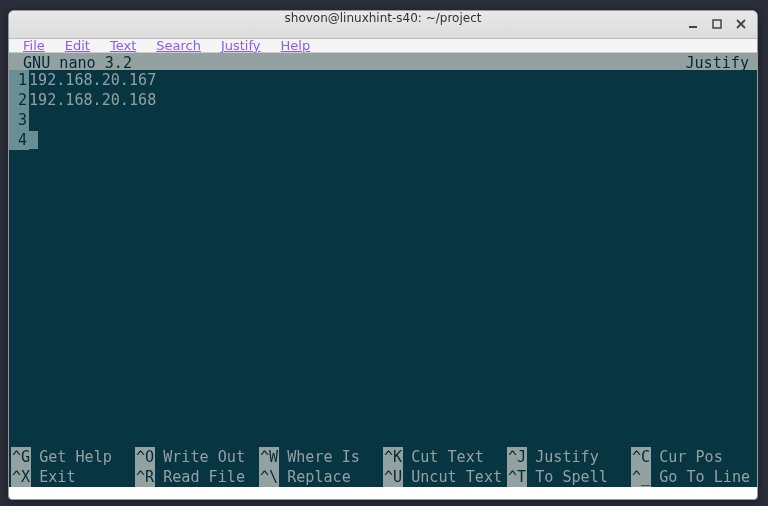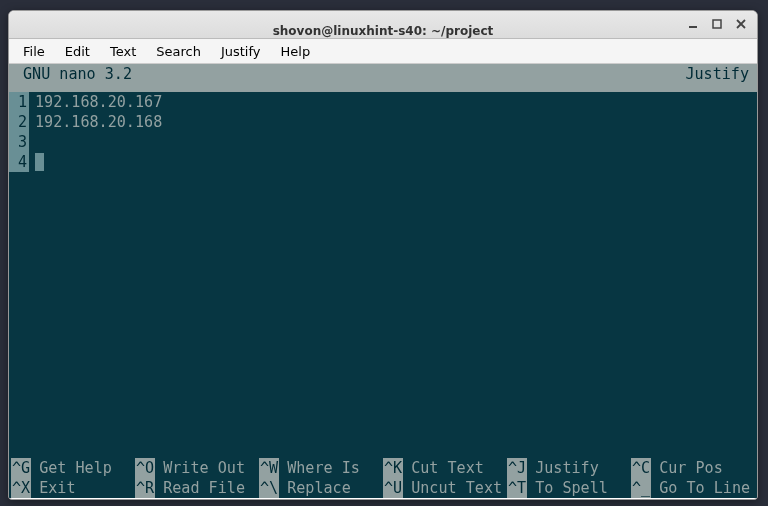--- a/index.html
+++ b/index.html
@@ -25,71 +25,72 @@
       border: 1px solid #999;
       border-radius: 6px 6px 4px 4px;
       overflow: hidden;
       box-shadow: 0 2px 10px rgba(0,0,0,0.4);
     }
     .titlebar {
       height: 28px;
       background: linear-gradient(to bottom, #e8e8e8, #dcdcdc);
       border-bottom: 1px solid #bbb;
       display: flex;
-      align-items: flex-end;
+      align-items: flex-start;
       justify-content: center;
       position: relative;
       font-size: 12px;
       color: #333;
-      font-weight: bold;
+      font-weight: normal;
     }
     .titlebar-buttons {
       position: absolute;
       right: 4px;
       top: 2px;
       display: flex;
       gap: 0;
     }
     .titlebar-btn {
       width: 24px;
       height: 22px;
       display: flex;
       align-items: center;
       justify-content: center;
       font-size: 12px;
       color: #444;
       cursor: pointer;
       font-weight: bold;
     }
     .menubar {
-      height: 25px;
+      height: 14px;
       background: #f5f5f5;
       border-bottom: 1px solid #ccc;
       display: flex;
       align-items: center;
       padding: 0 4px;
       font-size: 13px;
-      color: #000000;
+      color: #8b5cf6;
+      text-decoration: underline;
     }
     .menu-item {
       padding: 3px 10px;
       cursor: pointer;
     }
     .terminal {
       width: 100%;
       height: calc(100% - 54px);
       background: #073642;
       font-family: "DejaVu Sans Mono", "Liberation Mono", Consolas, monospace;
       font-size: 15.1px;
       line-height: 20px;
       position: relative;
       overflow: hidden;
     }
     .nano-header {
-      height: 28px;
+      height: 17px;
       display: flex;
       background: #93a1a1;
       color: #002b36;
       font-weight: normal;
       padding: 0 4px;
     }
     .nano-header > div {
       white-space: pre;
     }
     .nano-header-left {
@@ -118,21 +119,20 @@
       background: #698f95;
       color: #002b36;
       width: 20px;
       text-align: right;
       padding-right: 2px;
       flex-shrink: 0;
     }
     .line-cell {
       color: #93a1a1;
       white-space: pre;
-      padding-left: 6px;
       position: relative;
     }
     .cursor-cell {
       display: inline-block;
       width: 9px;
       height: 18px;
       background: #698f95;
       vertical-align: top;
       margin-top: 1px;
     }

